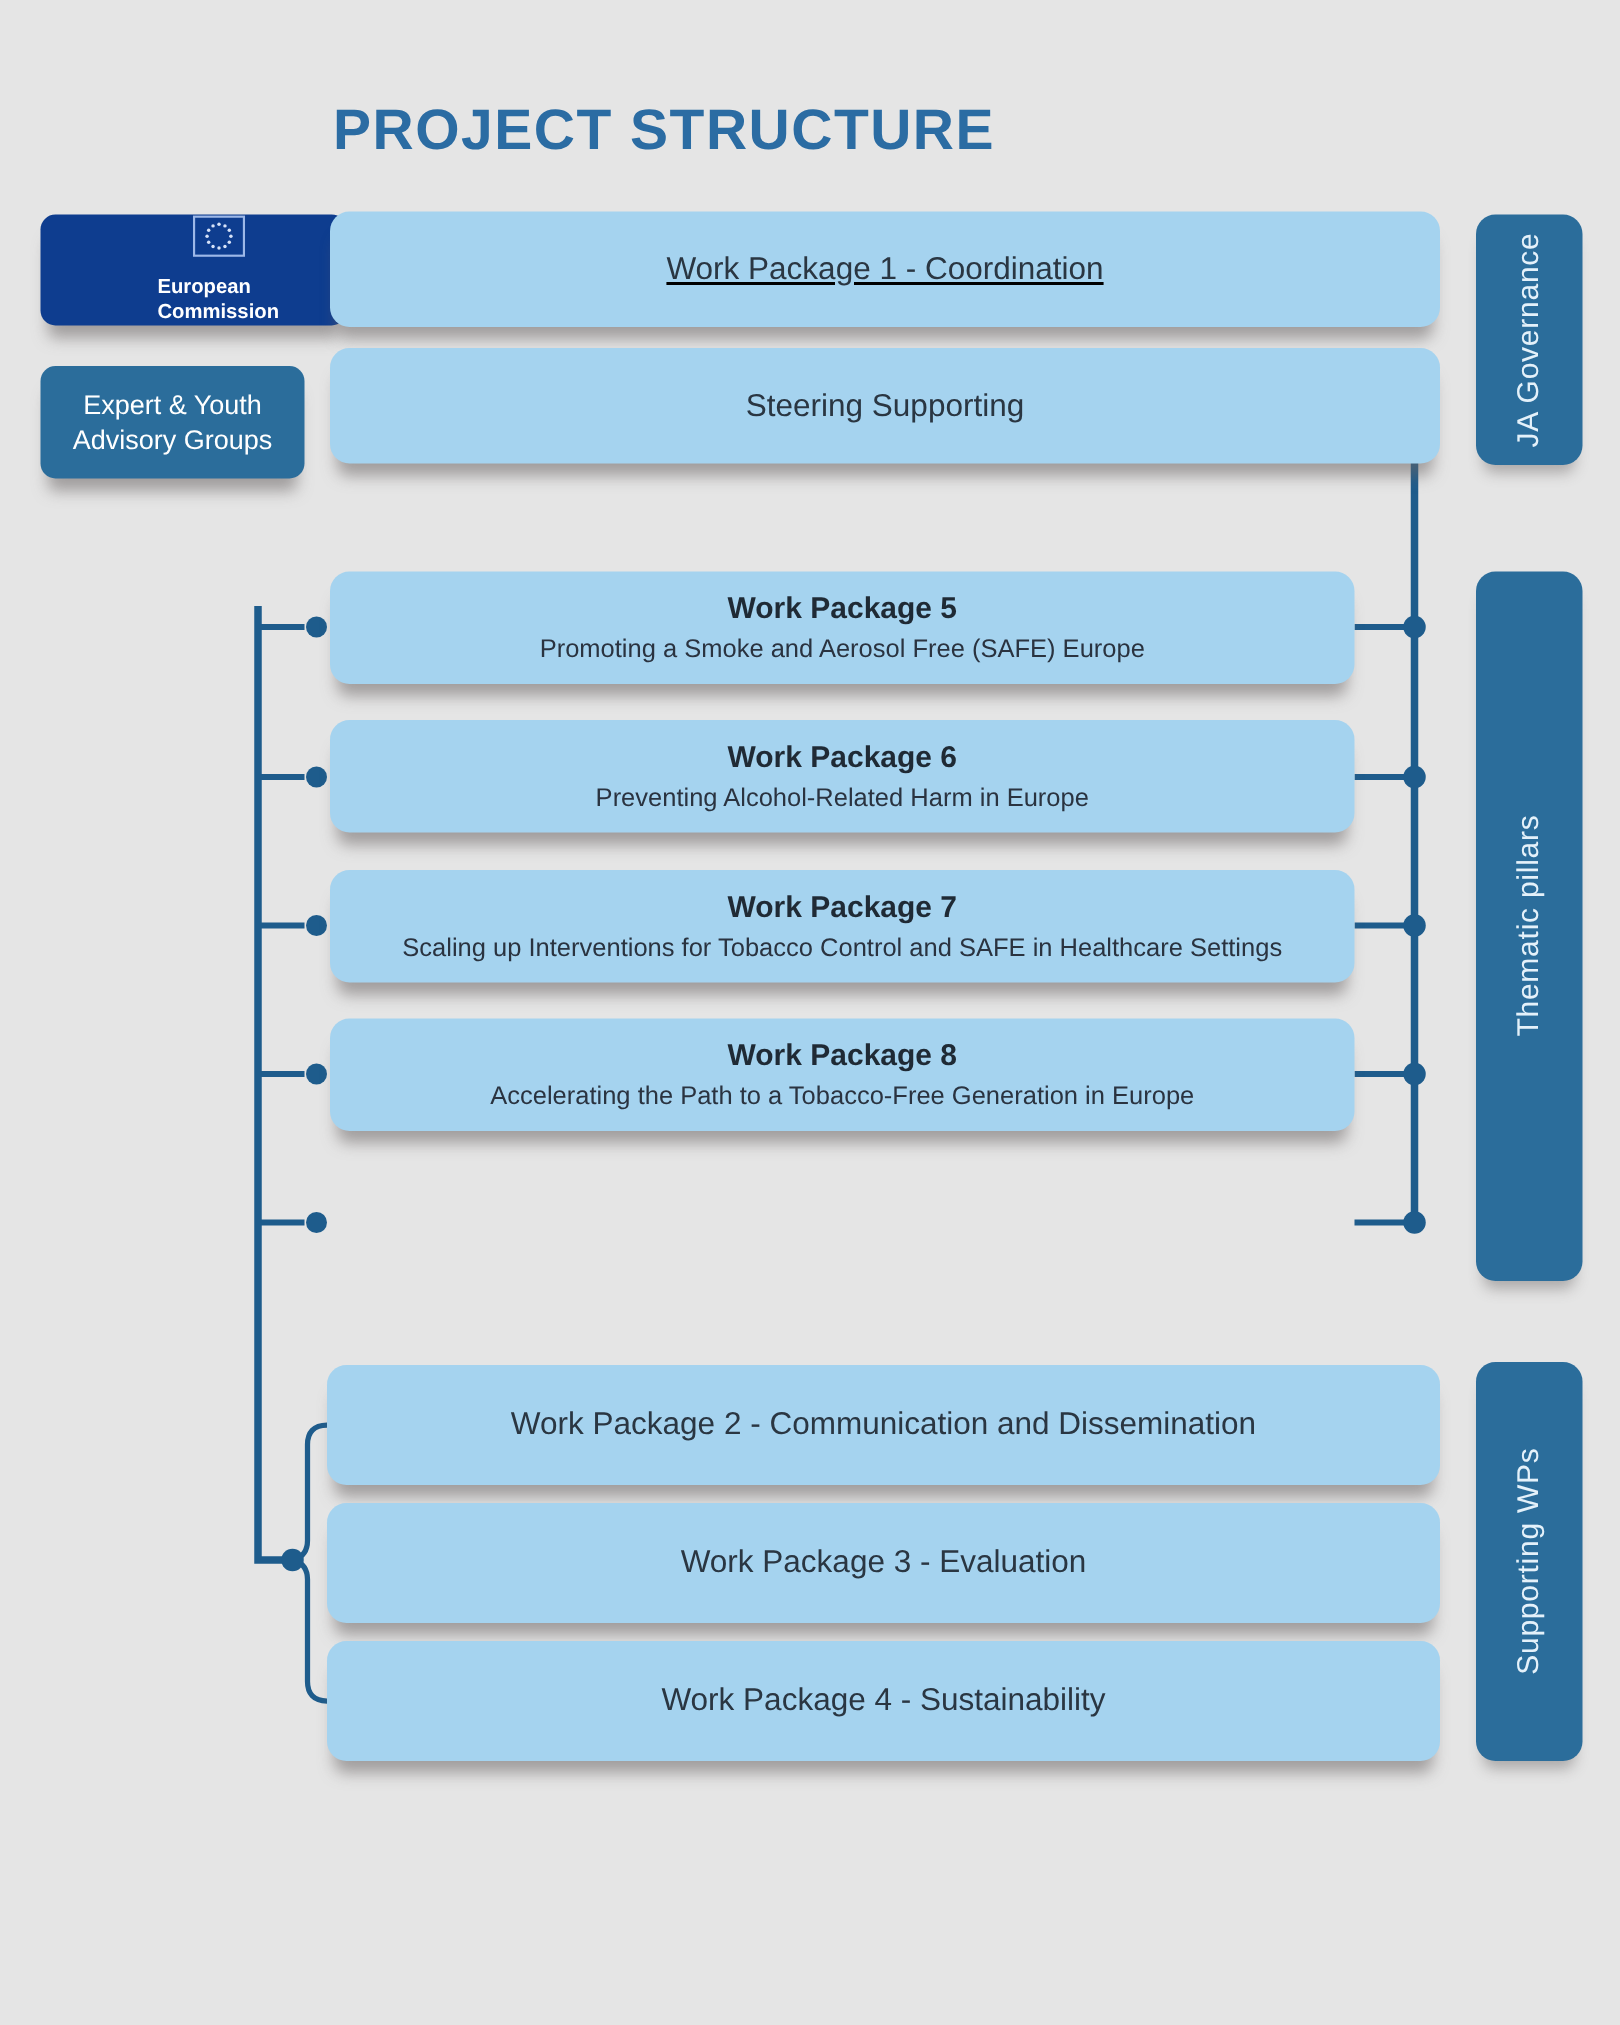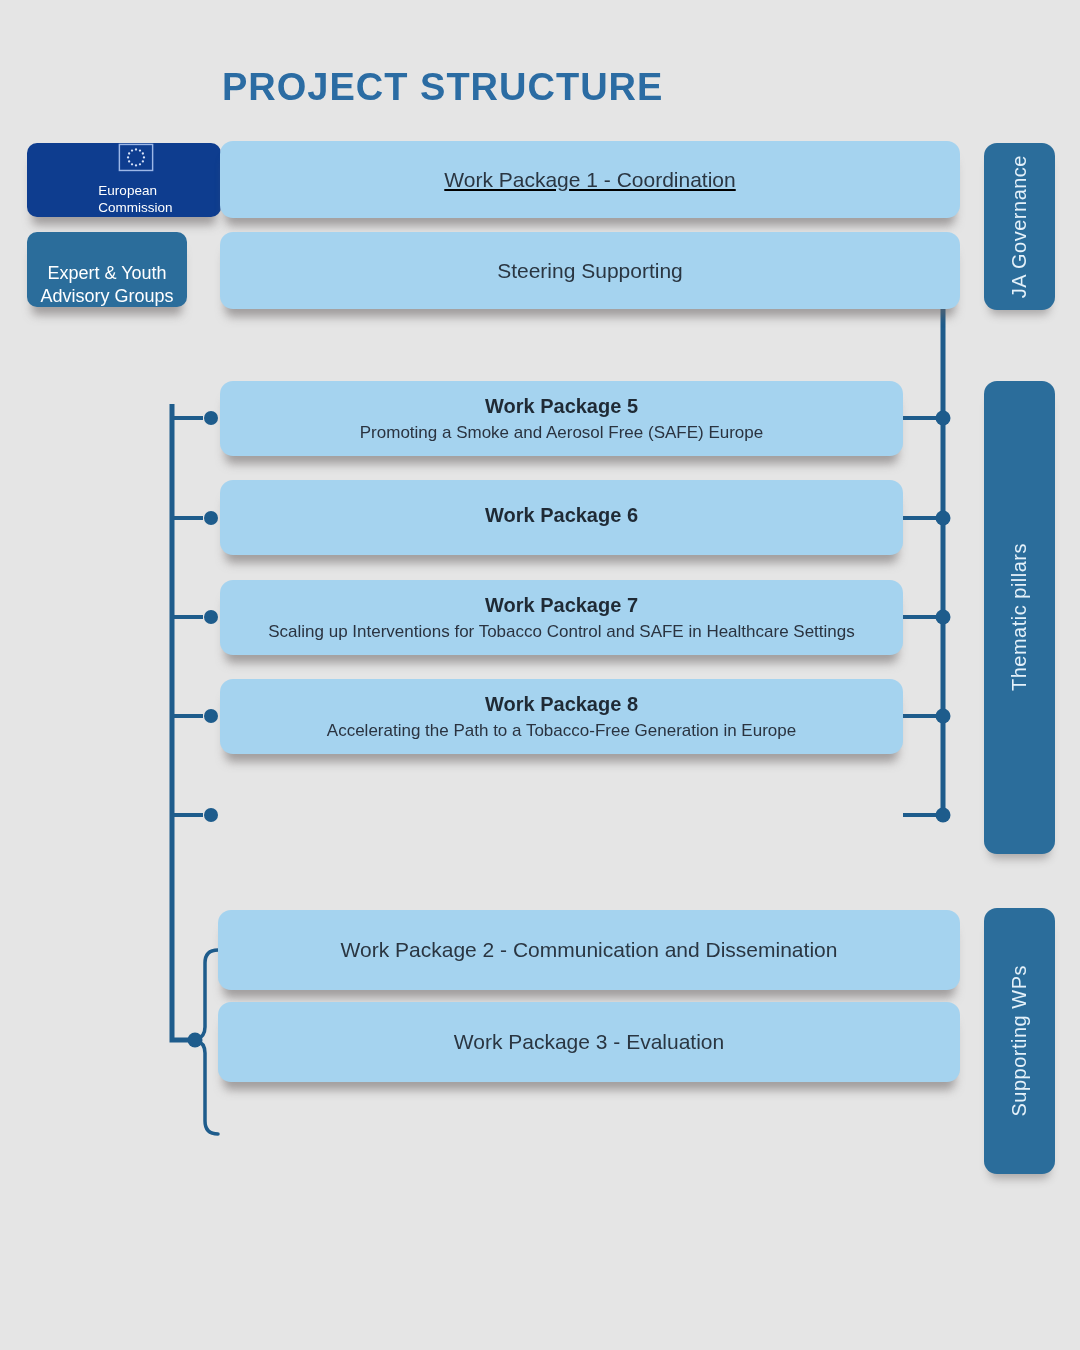--- a/index.html
+++ b/index.html
@@ -32,26 +32,27 @@
     position:absolute; z-index:1; left:984px; width:71px; border-radius:13px;
     background:#2B6D9B; display:flex; align-items:center; justify-content:center;
     box-shadow:0 10px 9px -5px rgba(105,100,100,0.45);
   }
   .side-label span {
     writing-mode:vertical-rl; transform:rotate(180deg);
     font-size:20px; color:#E4F1FA; letter-spacing:0.5px; white-space:nowrap;
   }
   #eu-box {
     left:27px; top:143px; width:186px; height:74px; border-radius:10px;
-    justify-content:flex-start; gap:10px; padding-left:23px;
+    justify-content:flex-start; gap:10px; padding-left:33px;
     width:171px; 
+    font-weight:bold;
   }
   #eu-text { color:#ffffff; font-size:13.5px; line-height:1.3; text-align:left; }
   #advisory-box {
-    left:27px; top:232px; width:160px; height:75px; border-radius:10px;justify-content:flex-end;
+    left:27px; top:244px; width:176px; height:75px; border-radius:10px;
   }
   #advisory-box div { color:#ffffff; font-size:18px; line-height:1.25; }
 </style>
 </head>
 <body>
 
 <div id="page">
 
   <h1 id="page-title">PROJECT STRUCTURE</h1>
 
@@ -131,38 +132,42 @@
   <div class="side-label" style="top:143px; height:167px;">
     <span>JA Governance</span>
   </div>
 
   <div class="card pillar" style="top:381px;">
     <div class="wp-title">Work Package 5</div>
     <div class="wp-sub">Promoting a Smoke and Aerosol Free (SAFE) Europe</div>
   </div>
   <div class="card pillar" style="top:480px;">
     <div class="wp-title">Work Package 6</div>
+    <div class="wp-sub">Preventing Alcohol-Related Harm in Europe</div>
   </div>
   <div class="card pillar" style="top:580px;">
     <div class="wp-title">Work Package 7</div>
     <div class="wp-sub">Scaling up Interventions for Tobacco Control and SAFE in Healthcare Settings</div>
   </div>
   <div class="card pillar" style="top:679px;">
     <div class="wp-title">Work Package 8</div>
     <div class="wp-sub">Accelerating the Path to a Tobacco-Free Generation in Europe</div>
   </div>
 
   <div class="side-label" style="top:381px; height:473px;">
     <span>Thematic pillars</span>
   </div>
 
   <div class="card support" style="top:910px;">
     <div class="wp-single">Work Package 2 - Communication and Dissemination</div>
   </div>
   <div class="card support" style="top:1002px;">
     <div class="wp-single">Work Package 3 - Evaluation</div>
   </div>
+  <div class="card support" style="top:1094px;">
+    <div class="wp-single">Work Package 4 - Sustainability</div>
+  </div>
 
   <div class="side-label" style="top:908px; height:266px;">
     <span>Supporting WPs</span>
   </div>
 
 </div>
 
 </body></html>

